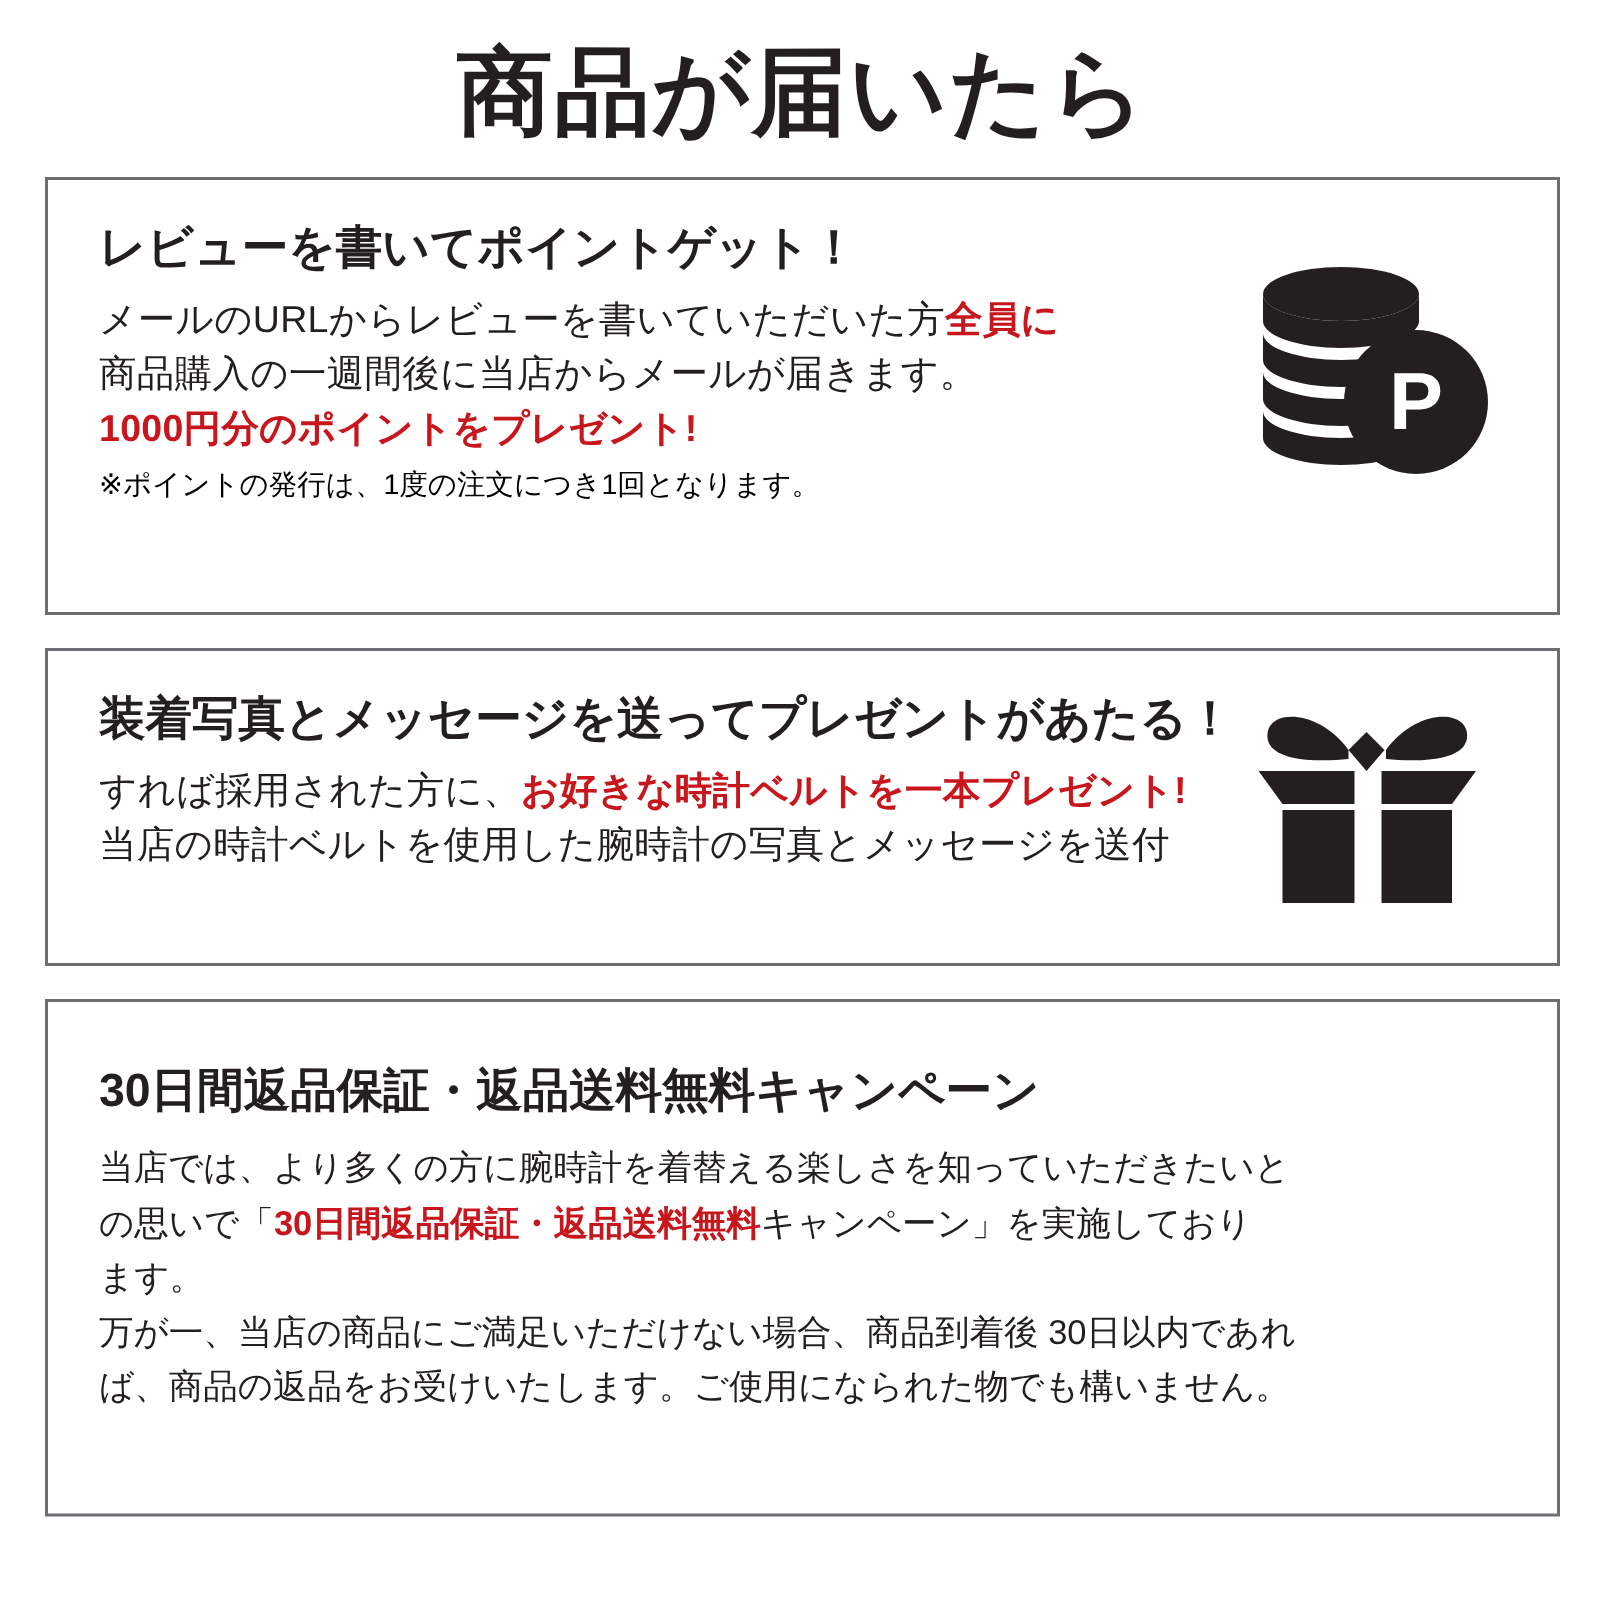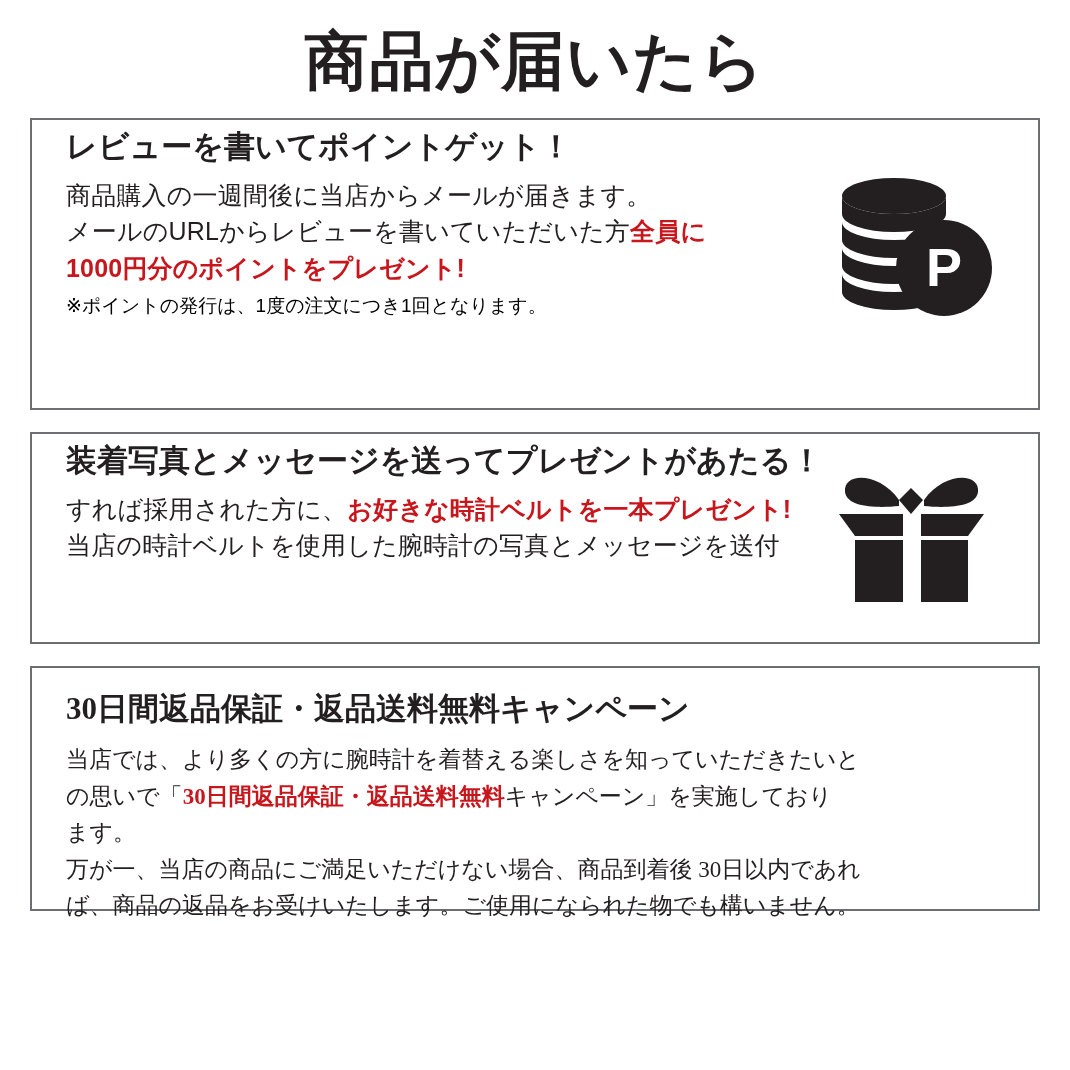--- a/index.html
+++ b/index.html
@@ -31,21 +31,21 @@
     line-height: 1.1;
   }
   .card {
     border: 2px solid #6d6e71;
     box-sizing: border-box;
     position: relative;
     margin-bottom: 22px;
     background: #ffffff;
   }
   .card-inner {
-    padding: 8px 34px 24px 34px;
+    padding: 26px 34px 24px 34px;
     position: relative;
     z-index: 2;
   }
   .card-heading {
     font-size: 31px;
     font-weight: bold;
     color: #231f20;
     margin: 0 0 10px 0;
     line-height: 1.25;
   }
@@ -61,21 +61,21 @@
     line-height: 1.5;
     color: #000000;
     margin: 6px 0 0 0;
   }
   .red {
     color: #c8161d;
     font-weight: bold;
   }
   .card1 { height: 292px; }
   .card2 { height: 212px; }
-  .card3 { height: 245px; font-family: Liberation Serif, serif; }
+  .card3 { height: 345px; }
 
   .art {
     position: absolute;
     z-index: 1;
   }
   .art-coins {
     right: 44px;
     top: 54px;
   }
   .art-gift {
@@ -106,24 +106,24 @@
           <path d="M18 74 v18 a52 18 0 0 0 104 0 v-18 a52 18 0 0 1 -104 0 z"></path>
           <path d="M18 100 v18 a52 18 0 0 0 104 0 v-18 a52 18 0 0 1 -104 0 z"></path>
           <circle cx="120" cy="94" r="48"></circle>
         </g>
         <text x="120" y="112" font-family="Liberation Sans, sans-serif" font-size="54" font-weight="bold" fill="#ffffff" text-anchor="middle">P</text>
       </svg>
     </div>
     <div class="card-inner">
       <div class="card-heading">レビューを書いてポイントゲット！</div>
       <p class="card-line">
-        <span>商品購入の一週間後に当店からメールが届きます。</span>
+        <span>メールのURLからレビューを書いていただいた方</span><span class="red">全員に</span>
       </p>
       <p class="card-line">
-        <span>メールのURLからレビューを書いていただいた方</span><span class="red">全員に</span>
+        <span>商品購入の一週間後に当店からメールが届きます。</span>
       </p>
       <p class="card-line red">
         <span>1000円分のポイントをプレゼント!</span>
       </p>
       <p class="small-note">※ポイントの発行は、1度の注文につき1回となります。</p>
     </div>
   </div>
 
   <div class="card card2">
     <div class="art art-gift">

